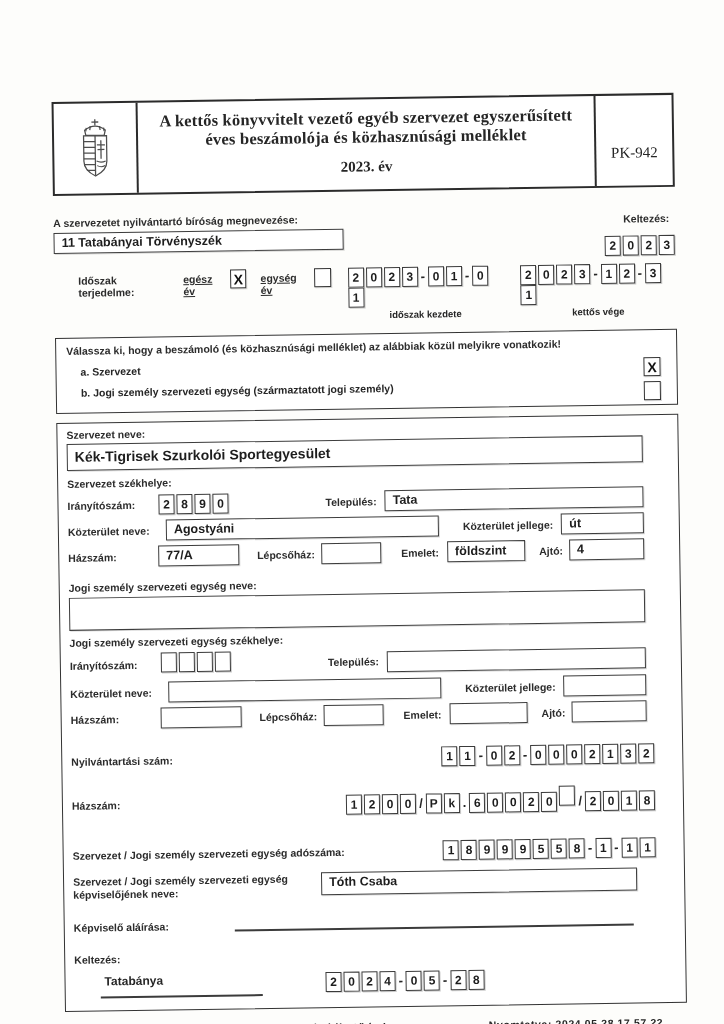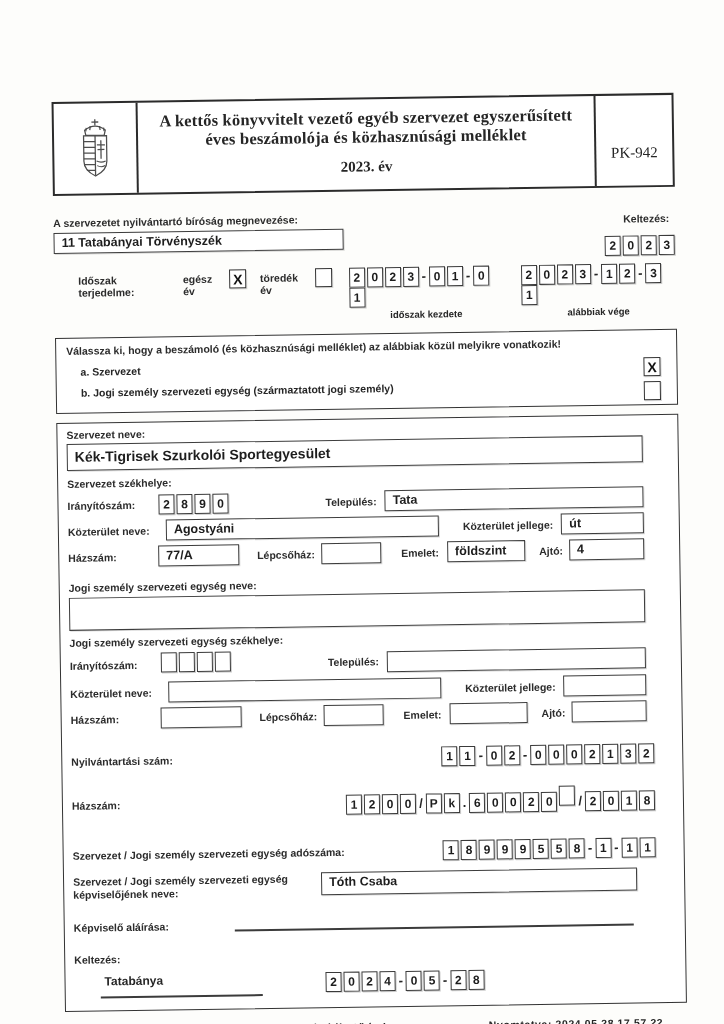--- a/index.html
+++ b/index.html
@@ -32,21 +32,21 @@
   }
   .hdr-title .t-line { font-size:16.5px; line-height:1.18; letter-spacing:.2px; }
   .hdr-title .t-year { font-size:15px; margin-top:11px; }
   .hdr-code {
     width:78px; border-left:2.2px solid #2b2b2b;
     display:flex; align-items:center; justify-content:center;
     font-family:"Liberation Serif", serif; font-size:15px; padding-top:24px;
   }
   
   .lbl  { font-size:10.5px; font-weight:bold; color:#2c2c2c; }
-  .txt  { font-size:10.5px; font-weight:600; color:#2c2c2c; }
+  .txt  { font-size:10.5px; font-weight:600; color:#2c2c2c;text-decoration:underline; }
   .input {
     border:1.8px solid #3c3c3c; background:#fff; height:21px;
     font-size:12.5px; font-weight:bold; padding:2px 0 0 7px; color:#1d1d1d;
     box-shadow:1px 1px 0 rgba(60,60,60,.18);
   }
   .digit-box {
     display:inline-flex; align-items:center; justify-content:center;
     width:16px; height:20px; border:1.7px solid #3a3a3a; background:#fff;
     font-size:12px; font-weight:bold; margin:0 1px; color:#1d1d1d;
     box-shadow:1px 1px 0 rgba(60,60,60,.25);
@@ -162,29 +162,29 @@
       <div class="targyev">
         <span class="lbl">Keltezés:</span>
         <div class="targyev-digits"><span class="digit-box">2</span><span class="digit-box">0</span><span class="digit-box">2</span><span class="digit-box">3</span></div>
       </div>
     </div>
 
     <div class="idoszak-row">
       <span class="lbl">Időszak terjedelme:</span>
       <span class="txt">egész év</span>
       <span class="checkbox">X</span>
-      <span class="txt" style="margin-left:14px">töredék év</span>
+      <span class="txt" style="margin-left:14px">egység év</span>
       <span class="checkbox"></span>
       <span class="date-group">
         <span><span class="digit-box">2</span><span class="digit-box">0</span><span class="digit-box">2</span><span class="digit-box">3</span><span class="digit-sep">-</span><span class="digit-box">0</span><span class="digit-box">1</span><span class="digit-sep">-</span><span class="digit-box">0</span><span class="digit-box">1</span></span>
         <span class="date-caption">időszak kezdete</span>
       </span>
       <span class="date-group">
         <span><span class="digit-box">2</span><span class="digit-box">0</span><span class="digit-box">2</span><span class="digit-box">3</span><span class="digit-sep">-</span><span class="digit-box">1</span><span class="digit-box">2</span><span class="digit-sep">-</span><span class="digit-box">3</span><span class="digit-box">1</span></span>
-        <span class="date-caption">alábbiak vége</span>
+        <span class="date-caption">kettős vége</span>
       </span>
     </div>
 
     <div class="choice-box">
       <div class="lbl">Válassza ki, hogy a beszámoló (és közhasznúsági melléklet) az alábbiak közül melyikre vonatkozik!</div>
       <div class="choice-opt">a. Szervezet</div>
       <div class="choice-opt">b. Jogi személy szervezeti egység (származtatott jogi személy)</div>
       <span class="checkbox choice-cb-a">X</span>
       <span class="checkbox choice-cb-b"></span>
     </div>

